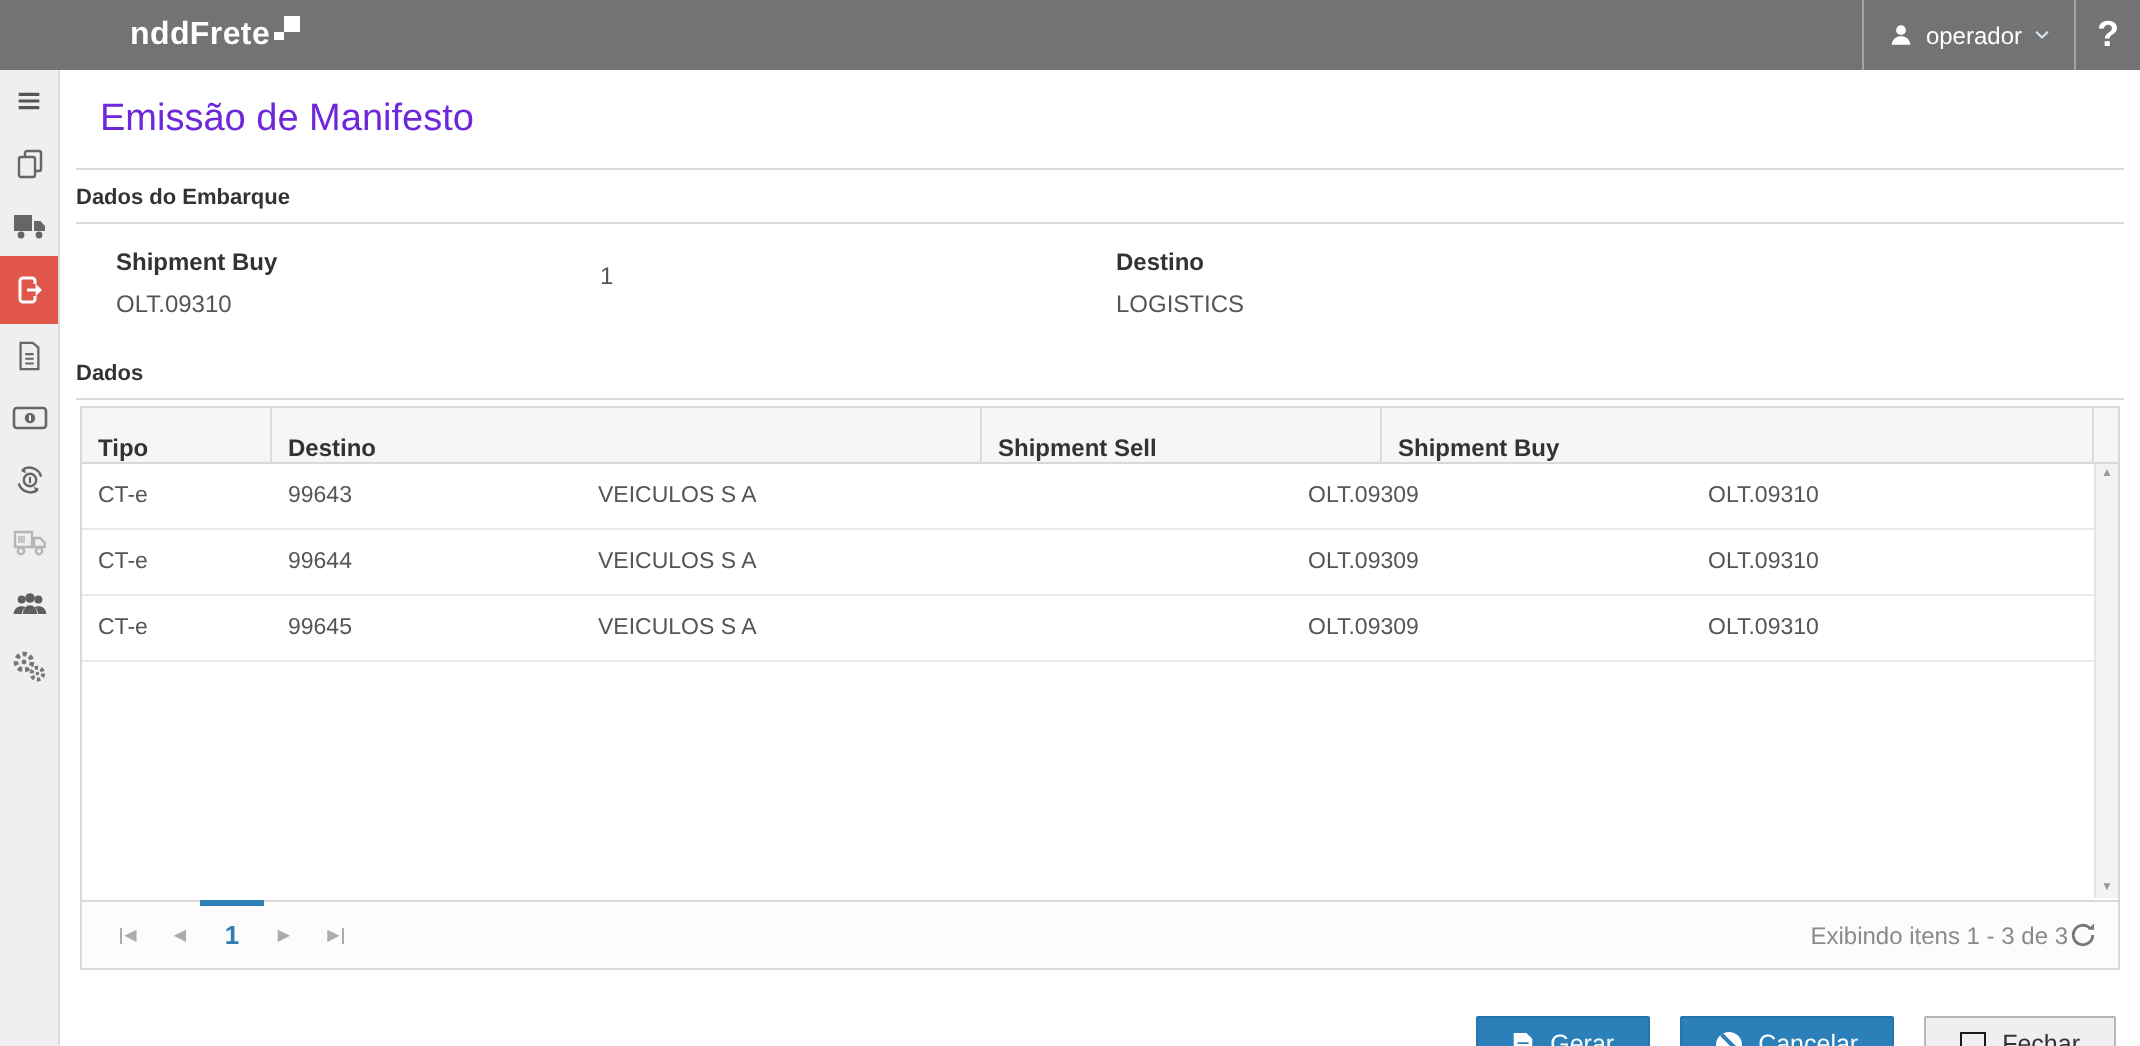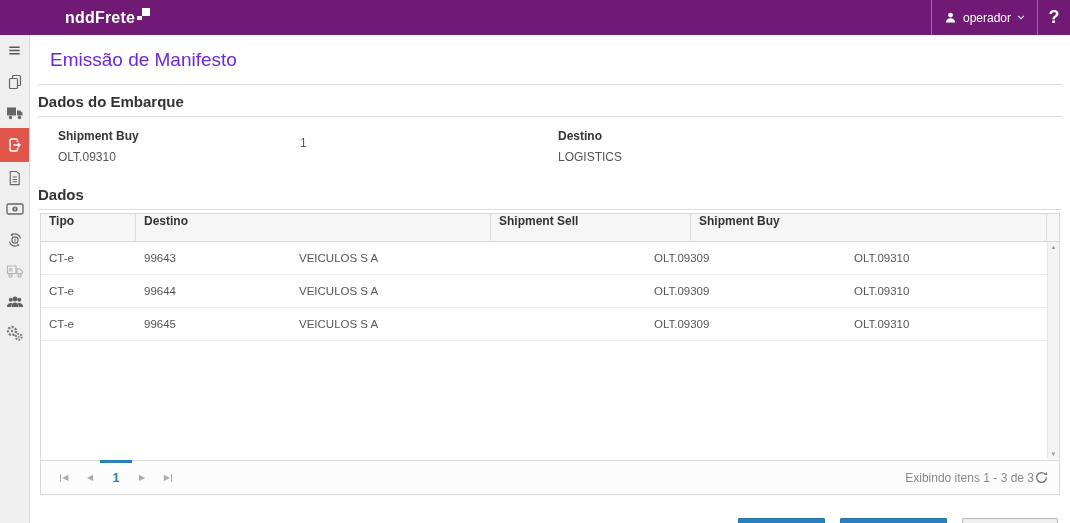--- a/index.html
+++ b/index.html
@@ -1,21 +1,21 @@
 <!DOCTYPE html>
 <html><head>
 <meta charset="utf-8">
 <style>
   * { margin:0; padding:0; box-sizing:border-box; }
   html,body { width:1070px; height:523px; overflow:hidden; background:#fff;
     font-family:"Liberation Sans","DejaVu Sans",sans-serif; }
 
   
   .topbar { position:fixed; top:0; left:0; width:1070px; height:35px;
-    background:#701a75; display:flex; align-items:center; z-index:10; }
+    background:#737373; display:flex; align-items:center; z-index:10; }
   .logo-wrap { margin-left:65px; display:flex; align-items:flex-start; }
   .logo-text { color:#fff; font-size:16px; font-weight:600; letter-spacing:.2px; line-height:22px; }
   .logo-mark { position:relative; width:13px; height:14px; margin-left:2px; margin-top:1px; }
   .logo-mark .sq-big { position:absolute; right:0; top:0; width:8px; height:8px; background:#fff; }
   .logo-mark .sq-small { position:absolute; left:0; top:8px; width:4.5px; height:4.5px; background:#fff; }
   .topbar-right { margin-left:auto; display:flex; height:100%; align-items:stretch; }
   .user-btn { display:flex; align-items:center; gap:6px; padding:12px 12px;
     border-left:1px solid rgba(255,255,255,.35); border-right:1px solid rgba(255,255,255,.35);
     color:#fff; font-size:12px; cursor:pointer; }
   .help-btn { width:32px; display:flex; align-items:center; justify-content:center;
@@ -24,32 +24,32 @@
   
   .sidebar { position:fixed; top:35px; left:0; bottom:0; width:30px;
     background:#efefef; border-right:1px solid #dcdcdc; z-index:9; }
   .side-item { height:31px; display:flex; align-items:center; justify-content:center; cursor:pointer; }
   .side-item.active { background:#e1564a; height:34px; }
 
   
   .main { margin-left:30px; padding:0 8px; }
   .title-wrap { padding:14px 0 13px 12px; border-bottom:1px solid #ddd; }
   .page-title { font-size:19px; font-weight:400; color:#6d28d9; }
-  .section-h { font-size:15px; font-weight:700; color:#333; padding:8px 0 6px 0;
+  .section-h { font-size:11px; font-weight:700; color:#333; padding:8px 0 6px 0;
     border-bottom:1px solid #ddd; }
   .fields { display:grid; grid-template-columns:242px 258px 250px 1fr;
     padding:12px 0 14px 20px; }
   .f-label { font-size:12px; font-weight:700; color:#333; }
   .f-value { font-size:12px; color:#555; margin-top:7px; }
 
   
   .grid { border:1px solid #d9d9d9; margin:3px 2px 0 2px; position:relative; background:#fff; }
   .g-header { display:flex; background:#f6f6f6; height:28px; align-items:center;
     border-bottom:1px solid #d9d9d9; font-size:12px; font-weight:700; color:#333; }
-  .g-hc { padding:0 8px; border-right:1px solid #ddd; height:100%; display:flex; align-items:flex-start; gap:4px; }
+  .g-hc { padding:0 8px; border-right:1px solid #ddd; height:100%; display:flex; align-items:flex-end; gap:4px; }
   .g-hc.c1 { width:95px; } .g-hc.c2 { width:155px; } .g-hc.c3 { width:355px; }
   .g-hc.c4 { width:200px; } .g-hc.c5 { flex:1; }
   .g-hc.spacer { width:12px; border-right:none; padding:0; }
   .sort-arrow { font-weight:400; color:#888; font-size:11px; }
   .g-body { height:218px; position:relative; }
   .g-row { display:flex; height:33px; align-items:center; border-bottom:1px solid #eaeaea;
     font-size:11.5px; color:#555; margin-right:12px; cursor:pointer; }
   .g-cell { padding:0 8px; overflow:hidden; white-space:nowrap; }
   .g-cell.c1 { width:95px; } .g-cell.c2 { width:155px; } .g-cell.c3 { width:355px; }
   .g-cell.c4 { width:200px; } .g-cell.c5 { flex:1; }

